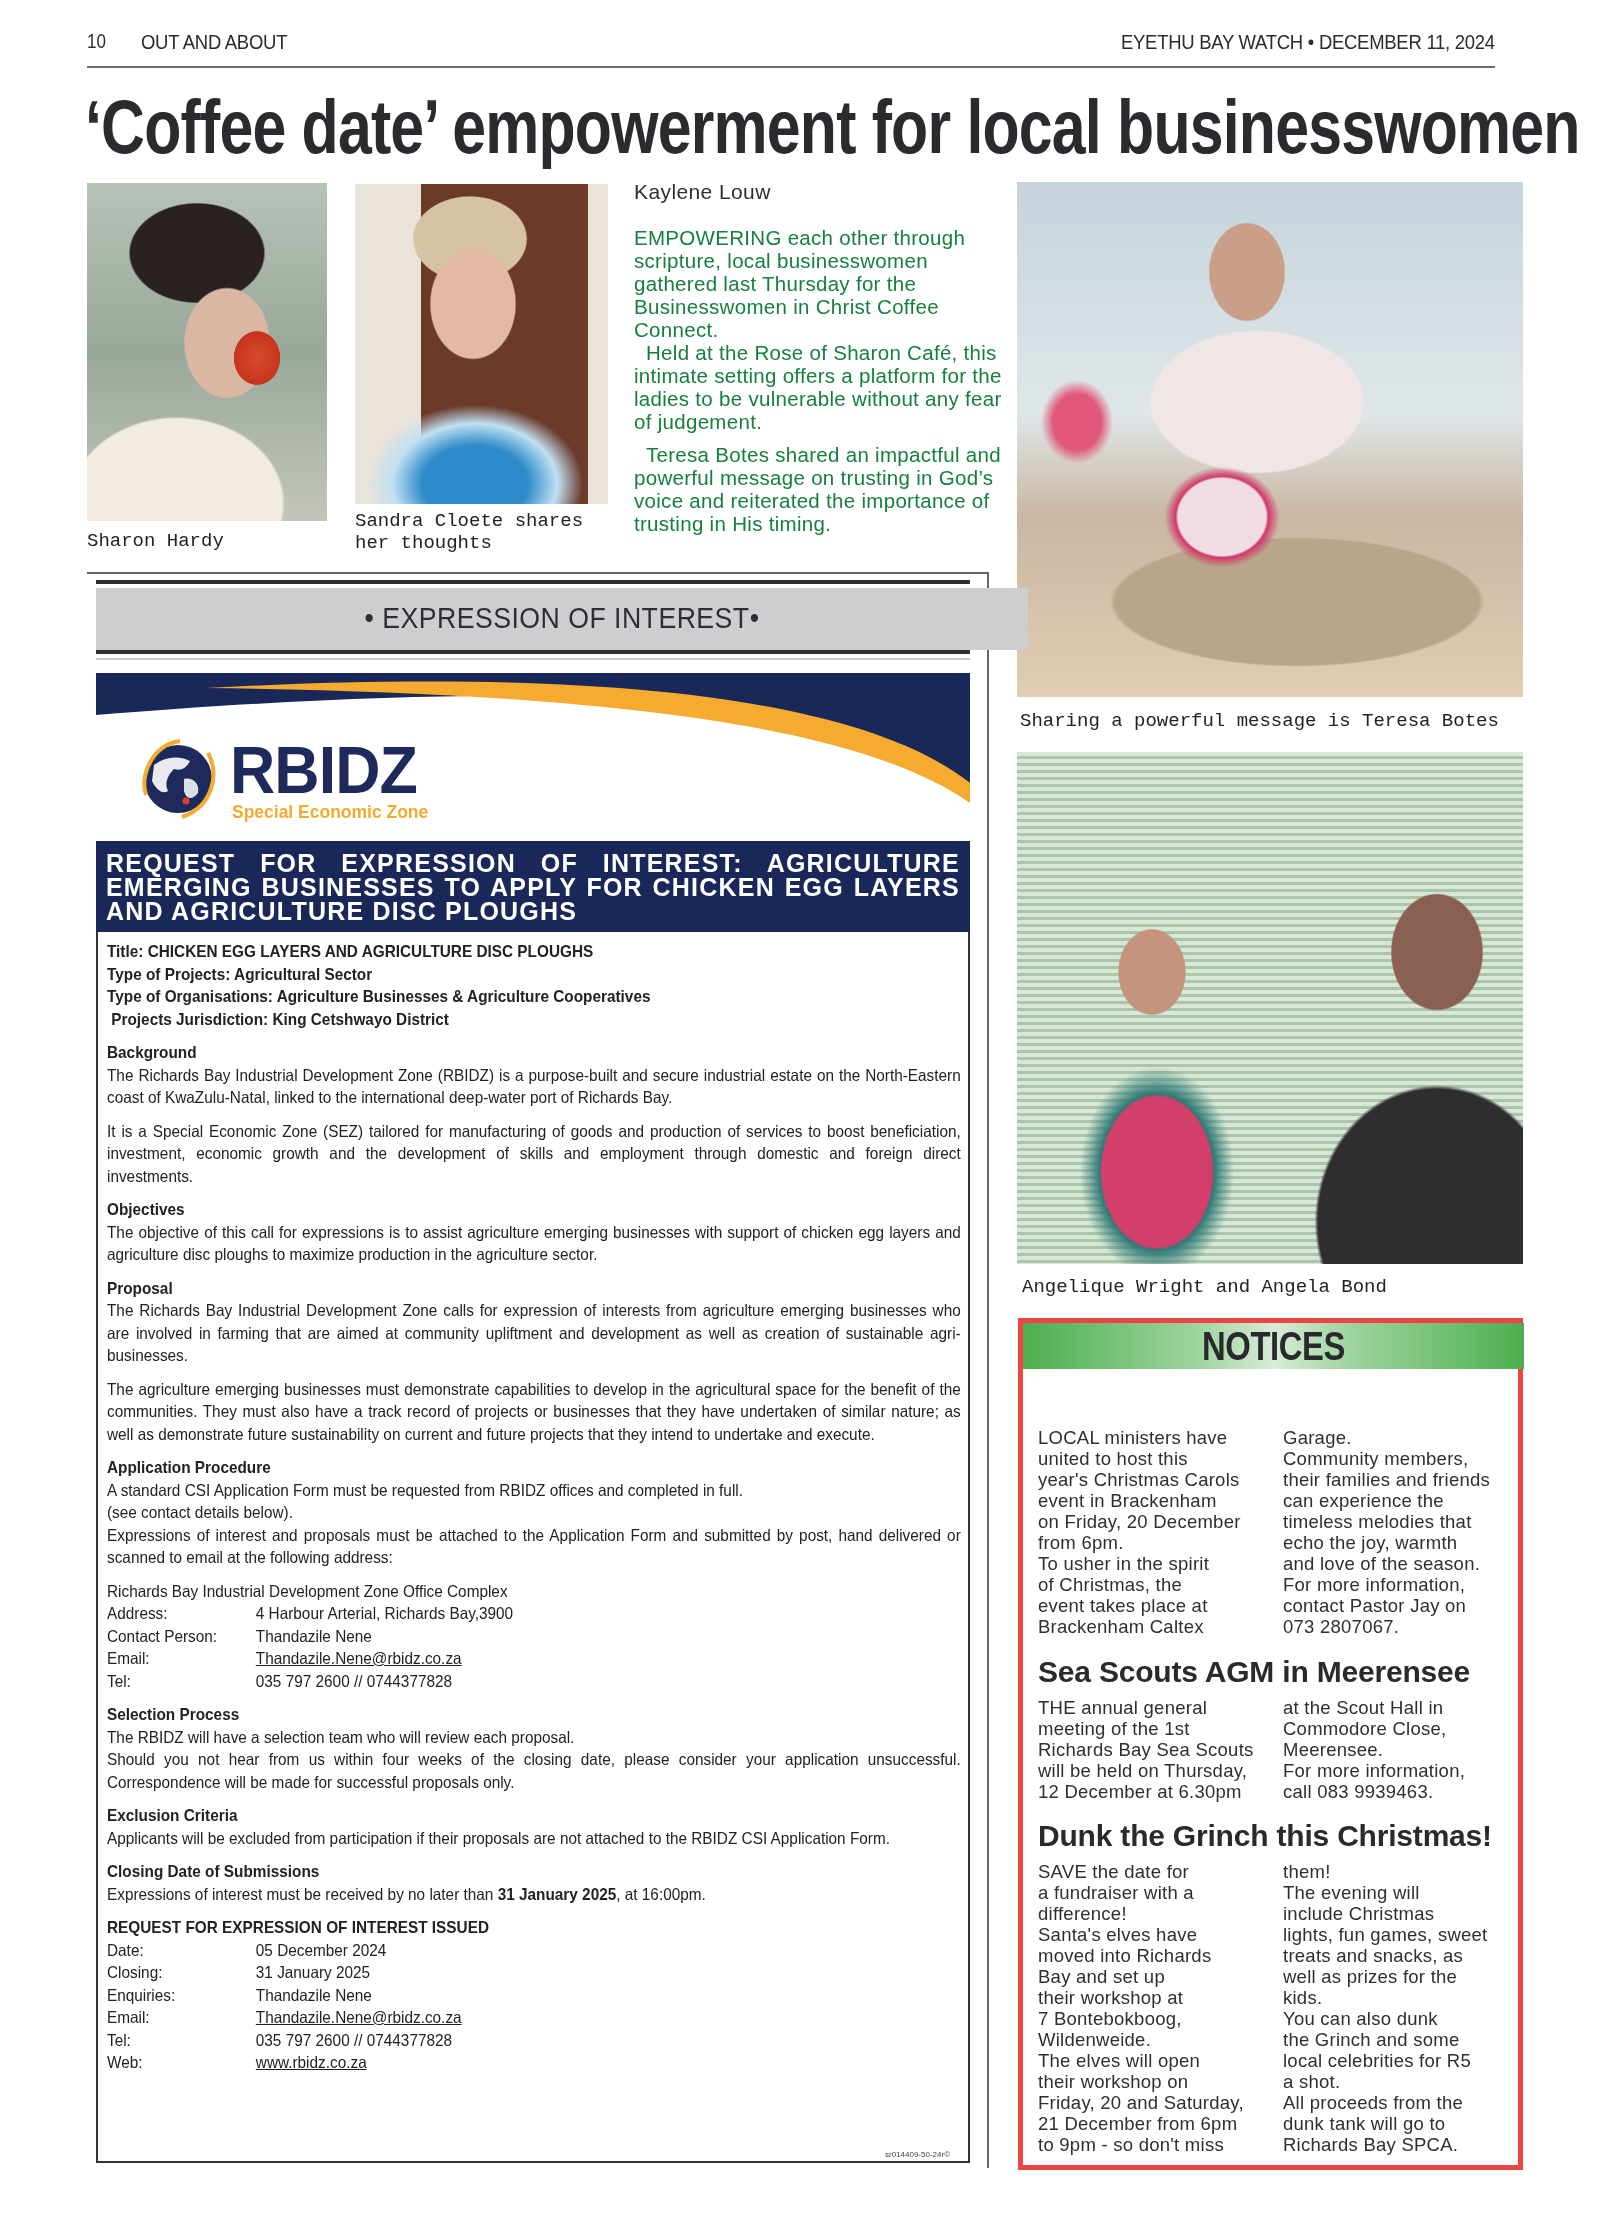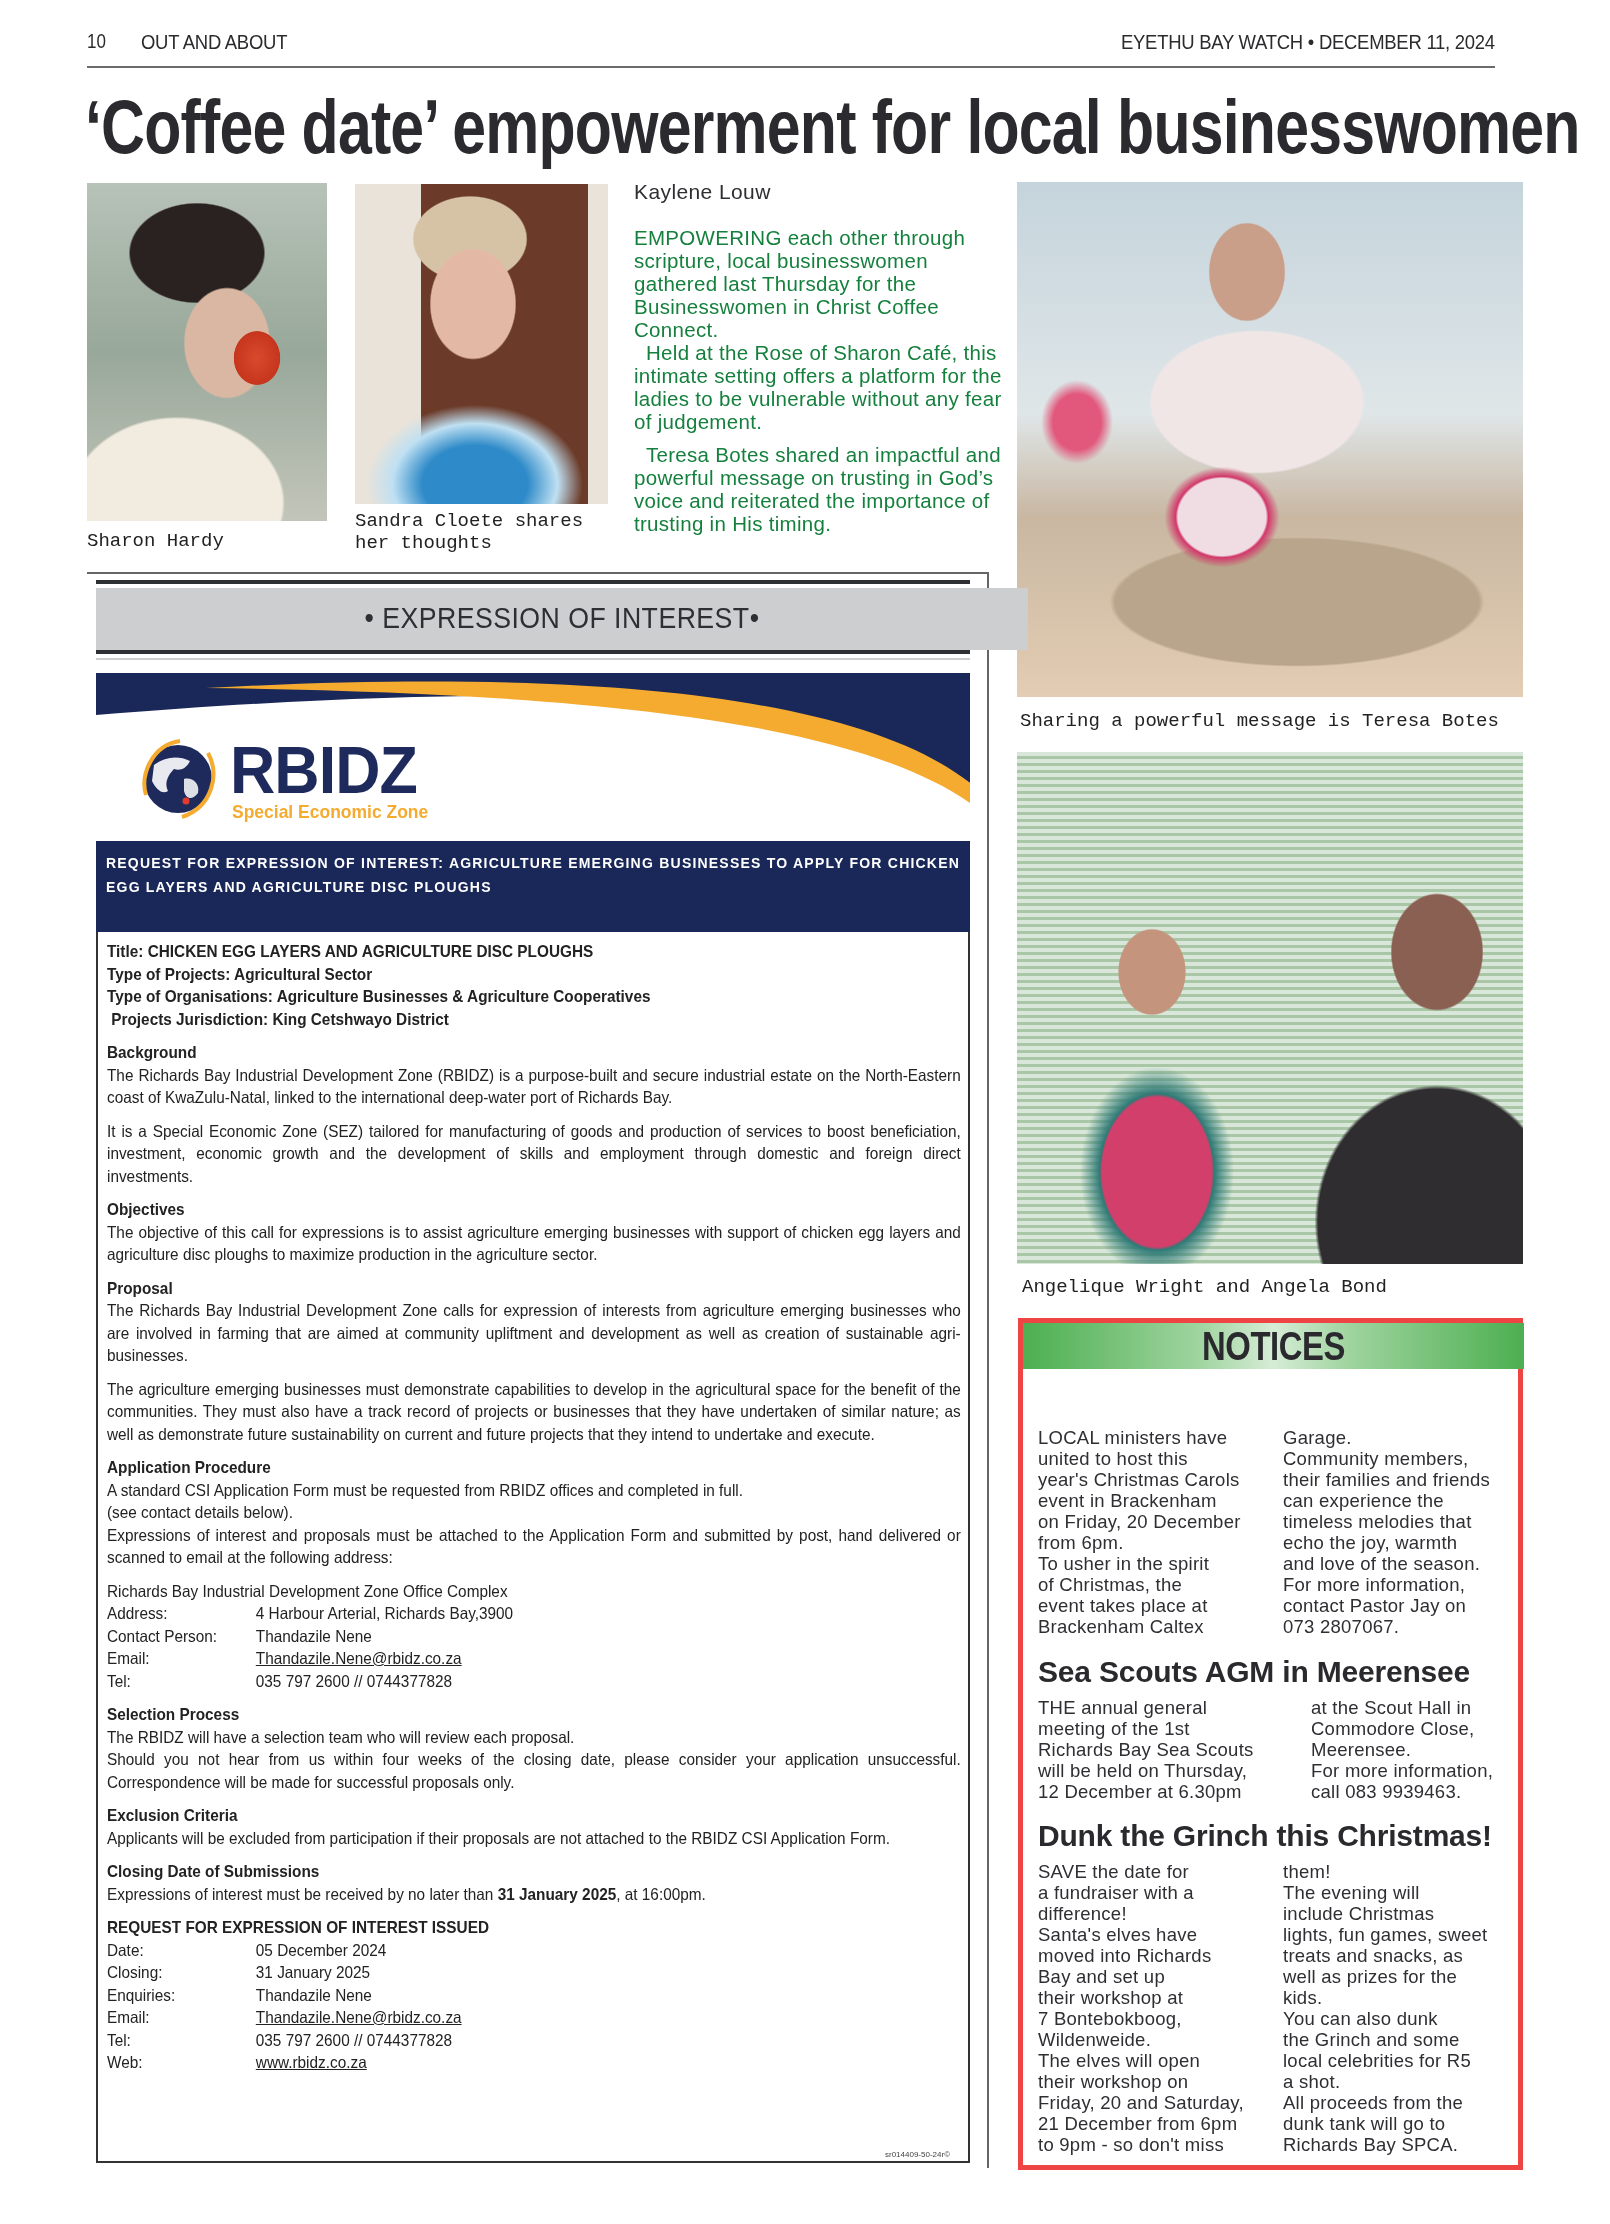--- a/index.html
+++ b/index.html
@@ -65,21 +65,21 @@
   .eoi-rule-bot { position: absolute; left: 96px; top: 650px; width: 874px; height: 4px; background: #2f3034; }
   .eoi-rule-thin { position: absolute; left: 96px; top: 658px; width: 874px; height: 2px; background: #cfcfcf; }
 
   .ad-box { position: absolute; left: 96px; top: 673px; width: 874px; height: 1490px; border: 2px solid #333; border-top: none; }
   .rbidz-head { position: absolute; left: 96px; top: 673px; width: 874px; height: 168px; background: #ffffff; overflow: hidden; }
   .rbidz-head .navy { position: absolute; left: 0; top: 0; width: 874px; height: 168px; }
   .logo-globe { position: absolute; left: 38px; top: 62px; width: 86px; height: 86px; }
   .logo-text { position: absolute; left: 134px; top: 64px; font-size: 66px; font-weight: bold; color: #1f2a5c; letter-spacing: -1px; line-height: 66px; transform: scaleX(0.95); transform-origin: left; }
   .logo-sub { position: absolute; left: 136px; top: 128px; font-size: 19px; font-weight: bold; color: #f4ab2f; transform: scaleX(0.92); transform-origin: left; }
 
-  .rbidz-banner { position: absolute; left: 96px; top: 841px; width: 874px; height: 91px; background: #1a2859; color: #fff; padding: 10px 10px 0 10px; font-size: 14px; line-height: 24px; font-weight: bold; text-align: justify; text-align-last: left; letter-spacing: 1.2px; }
+  .rbidz-banner { position: absolute; left: 96px; top: 841px; width: 874px; height: 91px; background: #1a2859; color: #fff; padding: 10px 10px 0 10px; font-size: 25px; line-height: 24px; font-weight: bold; text-align: justify; text-align-last: left; letter-spacing: 1.2px; }
 
   .ad-body { position: absolute; left: 107px; top: 940px; width: 854px; font-size: 16.5px; line-height: 22.5px; color: #222; }
   .ad-body .cond { transform: scaleX(0.93); transform-origin: left; width: 918px; }
   .ad-body p, .ad-body div { }
   .ad-body .b { font-weight: bold; }
   .ad-body .sp { height: 11px; }
   .ad-body .just { text-align: justify; }
   .kv { display: flex; }
   .kv .k { width: 160px; flex: none; }
   .kv .v.link { text-decoration: underline; }
@@ -268,21 +268,21 @@
   For more information,
 contact Pastor Jay on
 073 2807067.</div>
 
   <div class="notice-title" style="left:15px; top:332px;">Sea Scouts AGM in Meerensee</div>
   <div class="notice-col" style="left:15px; top:374px;">THE annual general
 meeting of the 1st
 Richards Bay Sea Scouts
 will be held on Thursday,
 12 December at 6.30pm</div>
-  <div class="notice-col" style="left:260px; top:374px; width:240px;margin-left:28px;">at the Scout Hall in
+  <div class="notice-col" style="left:260px; top:374px; width:240px;">at the Scout Hall in
 Commodore Close,
 Meerensee.
   For more information,
 call 083 9939463.</div>
 
   <div class="notice-title" style="left:15px; top:496px;">Dunk the Grinch this Christmas!</div>
   <div class="notice-col" style="left:15px; top:538px;">SAVE the date for
 a fundraiser with a
 difference!
   Santa's elves have

